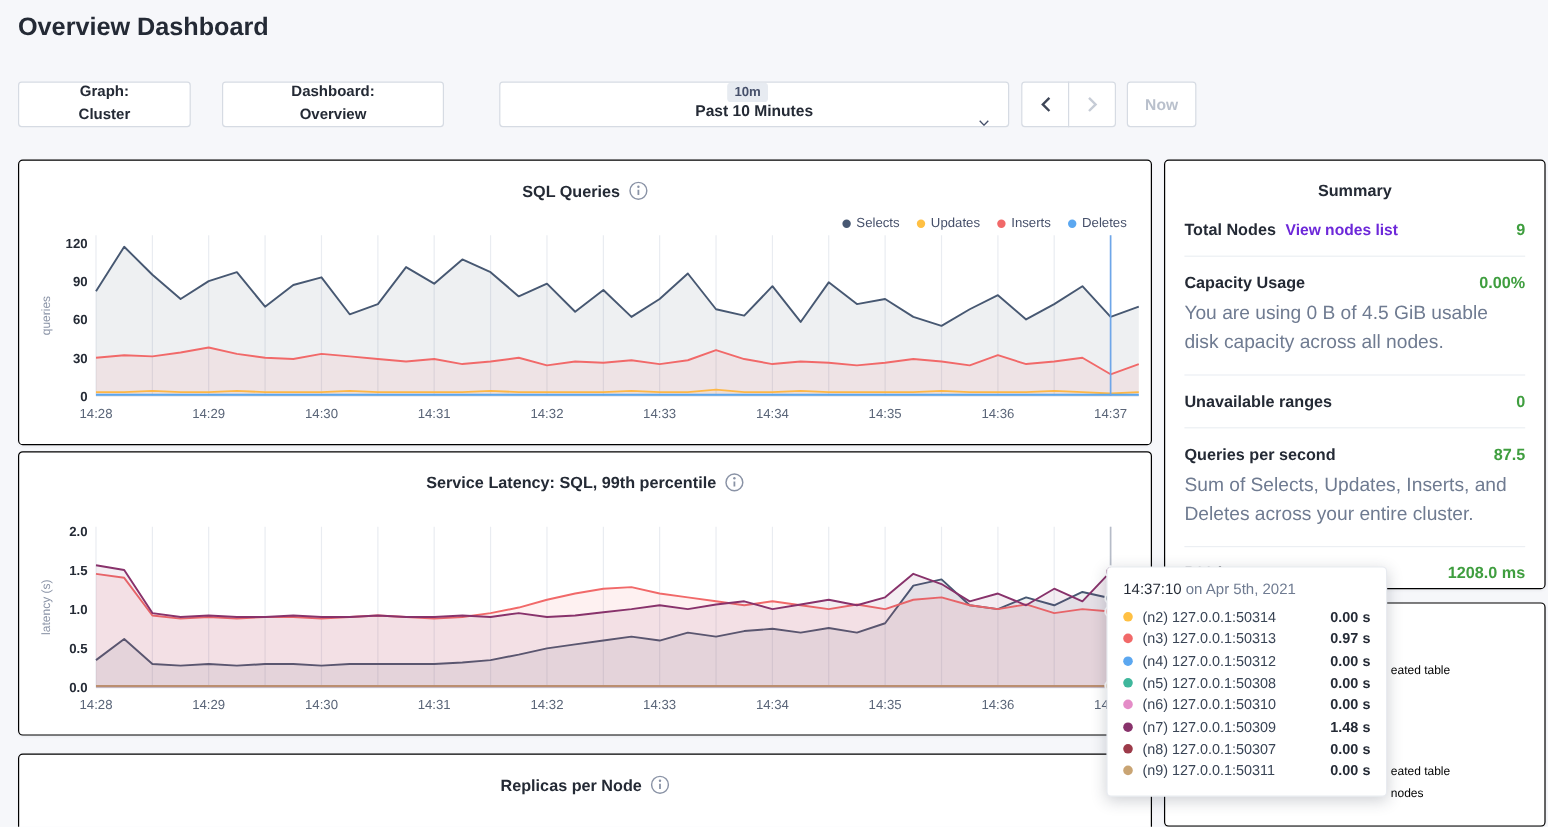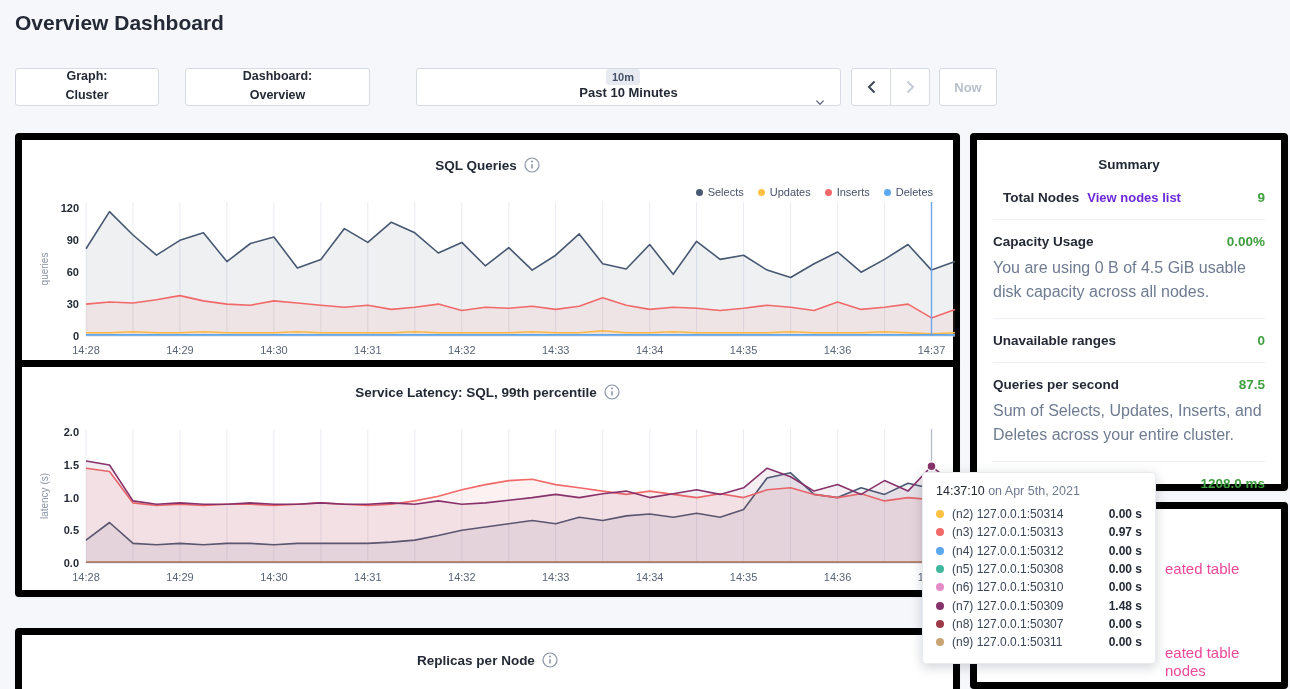--- a/index.html
+++ b/index.html
@@ -21,23 +21,23 @@
   .dd .caret { margin-left:6px; }
   .timepicker { left:416px; width:425px; padding:0 14px; font-size:13px; }
   .tp-badge { background:#e7ebf1; color:#46506a; font-size:11px; font-weight:700; padding:2px 6px; border-radius:3px; margin-right:11px; }
   .timepicker .caret { margin-left:auto; }
   .pg { width:40px; justify-content:center; }
   .pg.prev { left:851px; border-radius:3px 0 0 3px; }
   .pg.next { left:890px; border-radius:0 3px 3px 0; cursor:default; }
   .now-btn { left:939px; width:58px; justify-content:center; color:#b9c0cc; font-size:13px; cursor:default; }
 
   
-  .card { position:absolute; background:#fff; border:7px solid #000000; border-radius:4px; box-shadow:0 1px 2px rgba(50,60,80,0.05); }
+  .card { position:absolute; background:#fff; border:1px solid #000000; border-radius:4px; box-shadow:0 1px 2px rgba(50,60,80,0.05); }
   .card-chart-1 { left:15px; top:133px; width:945px; height:238px; }
-  .card-chart-2 { left:15px; top:360px; width:945px; height:237px; }
+  .card-chart-2 { left:15px; top:376px; width:945px; height:237px; }
   .card-chart-3 { left:15px; top:628px; width:945px; height:100px; }
   .card-summary { left:970px; top:133px; width:318px; height:358px; }
   .card-events  { left:970px; top:502px; width:318px; height:187px; }
 
   .chart-title-row { display:flex; align-items:center; justify-content:center; gap:7px; padding-top:17px; }
   .chart-title-row h2 { margin:0; font-size:13.5px; font-weight:700; color:#242a35; }
 
   .legend { position:absolute; right:20px; top:46px; display:flex; gap:14px; font-size:11px; color:#46506a; }
   .leg-item { display:flex; align-items:center; gap:5px; cursor:pointer; }
   .leg-dot { width:7px; height:7px; border-radius:50%; display:inline-block; }
@@ -45,29 +45,29 @@
   .chart-svg { position:absolute; left:16px; top:56px; }
   .chart-svg text { font-family:"Liberation Sans", sans-serif; }
   .ytick { font-size:11px; font-weight:700; fill:#242a35; }
   .xtick { font-size:11px; fill:#5a6578; }
   .ylab  { font-size:10px; fill:#8a93a6; }
 
   
   .card-summary h3 { margin:17px 0 4px 0; text-align:center; font-size:13.5px; font-weight:700; }
   .srows { padding:0 16px; }
   .srow { padding:14px 0; border-top:1px solid #eceff3; }
-  .srow:first-child { border-top:none;margin-left:10px; }
+  .srow:first-child { border-top:none; }
   .srow-line { display:flex; align-items:baseline; }
   .slabel { font-size:13.5px; font-weight:700; color:#242a35; }
   .slink  { font-size:13px; font-weight:700; margin-left:8px; text-decoration:none; cursor:pointer; }
   .sval   { margin-left:auto; font-size:13.5px; font-weight:700; }
   .snote  { font-size:16px; color:#6f7b91; line-height:1.5; margin-top:7px; }
 
   
-  .evfrag { position:absolute; font-size:15px; color:#ec4899; white-space:nowrap; }
+  .evfrag { position:absolute; font-size:10px; color:#000000; white-space:nowrap; }
 
   
   .hover-tooltip {
     position:absolute; left:922px; top:472px; width:234px; z-index:20;
     background:#fff; border-radius:4px; border:1px solid #e8ebf0;
     box-shadow:0 3px 12px rgba(40,50,70,0.22); padding:11px 13px 12px 13px;
   }
   .tt-head { font-size:12.5px; margin-bottom:7px; }
   .tt-time { color:#242a35; }
   .tt-date { color:#6f7b91; }

